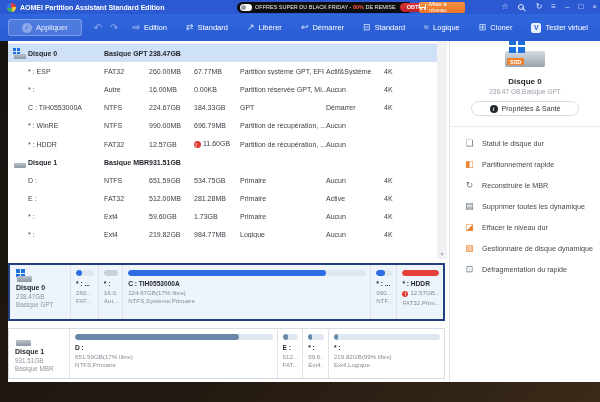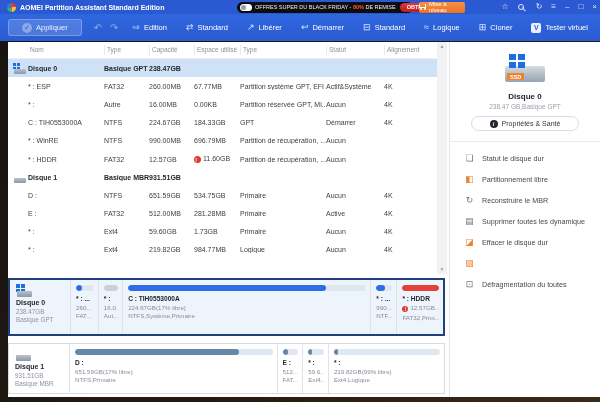--- a/index.html
+++ b/index.html
@@ -29,21 +29,21 @@
   .toolbar { position:absolute; left:0; top:14px; width:600px; height:27px; background:linear-gradient(#2f66de,#2b5cd2); display:flex; align-items:center; padding:0 8px; z-index:4; }
   .apply-btn { background:rgba(255,255,255,.16); border:1px solid rgba(255,255,255,.25); border-radius:3px; height:17px; display:flex; align-items:center; gap:4px; padding:0 13px; color:#e8efff; font-size:7.5px; }
   .apply-check { width:10px; height:10px; border-radius:50%; background:rgba(255,255,255,.35); color:#2b5cd2; font-size:7px; display:flex; align-items:center; justify-content:center; }
   .undo-redo { display:flex; gap:8px; margin:0 14px 0 12px; color:#8fa9ea; font-size:10px; }
   .tool-items { display:flex; flex:1; justify-content:space-between; padding-right:4px; }
   .tool-item { display:flex; align-items:center; gap:4px; color:#fff; font-size:7.5px; cursor:default; }
   .tool-ico { font-size:9px; color:#d9e6ff; line-height:1; }
   .vdisk-badge { width:10px; height:10px; background:#e9f0ff; color:#2b5cd2; font-size:7px; font-weight:bold; border-radius:2px; display:flex; align-items:center; justify-content:center; }
 
   
-  .main { position:absolute; left:8px; top:42px; width:592px; height:355px; background:#fff; }
+  .main { position:absolute; left:8px; top:27px; width:592px; height:355px; background:#fff; }
 
   
   .grid-row { display:grid; grid-template-columns:76px 45px 45px 46px 86px 58px 38px 1fr; align-items:center; }
   .thead { position:absolute; left:0; top:0; width:429px; height:17px; color:#8a919c; font-size:6.5px; border-bottom:1px solid #eceef1; padding-left:20px; }
   .thead > span { padding-left:2px; border-left:1px solid #e7e9ed; height:10px; line-height:10px; }
   .thead > span:first-child { border-left:none; }
   .col-settings { position:absolute; right:14px; top:4px; color:#7d9bc8; font-size:8px; }
   .tbody { position:absolute; left:0; top:17px; width:429px; }
   .trow { height:18.2px; font-size:7px; color:#3c4148; padding-left:20px; position:relative; }
   .trow.selected { background:#cfe1f7; }
@@ -334,40 +334,41 @@
       </div>
     </div>
     <div class="sb-divider"></div>
     <div class="sb-actions" id="sb-actions">
         <div class="sb-item">
           <span class="sb-ico gray">❏</span>
           <span>Statut le disque dur</span>
         </div>
         <div class="sb-item">
           <span class="sb-ico orange">◧</span>
-          <span>Partitionnement libre</span>
+          <span>Partitionnement rapide</span>
         </div>
         <div class="sb-item">
           <span class="sb-ico gray">↻</span>
           <span>Reconstruire le MBR</span>
         </div>
         <div class="sb-item">
           <span class="sb-ico gray">▤</span>
           <span>Supprimer toutes les dynamique</span>
         </div>
         <div class="sb-item">
           <span class="sb-ico orange">◪</span>
-          <span>Effacer le disque dur</span>
+          <span>Effacer le niveau dur</span>
         </div>
         <div class="sb-item">
           <span class="sb-ico orange">▧</span>
+          <span>Gestionnaire de disque dynamique</span>
         </div>
         <div class="sb-item">
           <span class="sb-ico gray">⊡</span>
-          <span>Défragmentation du toutes</span>
+          <span>Défragmentation du rapide</span>
         </div>
       </div>
   </div>
 
   <div id="panels">
       <div class="panel panel-0">
         <div class="p-info">
           <div class="p-ico">
             <div class="logo">
               <i></i>

